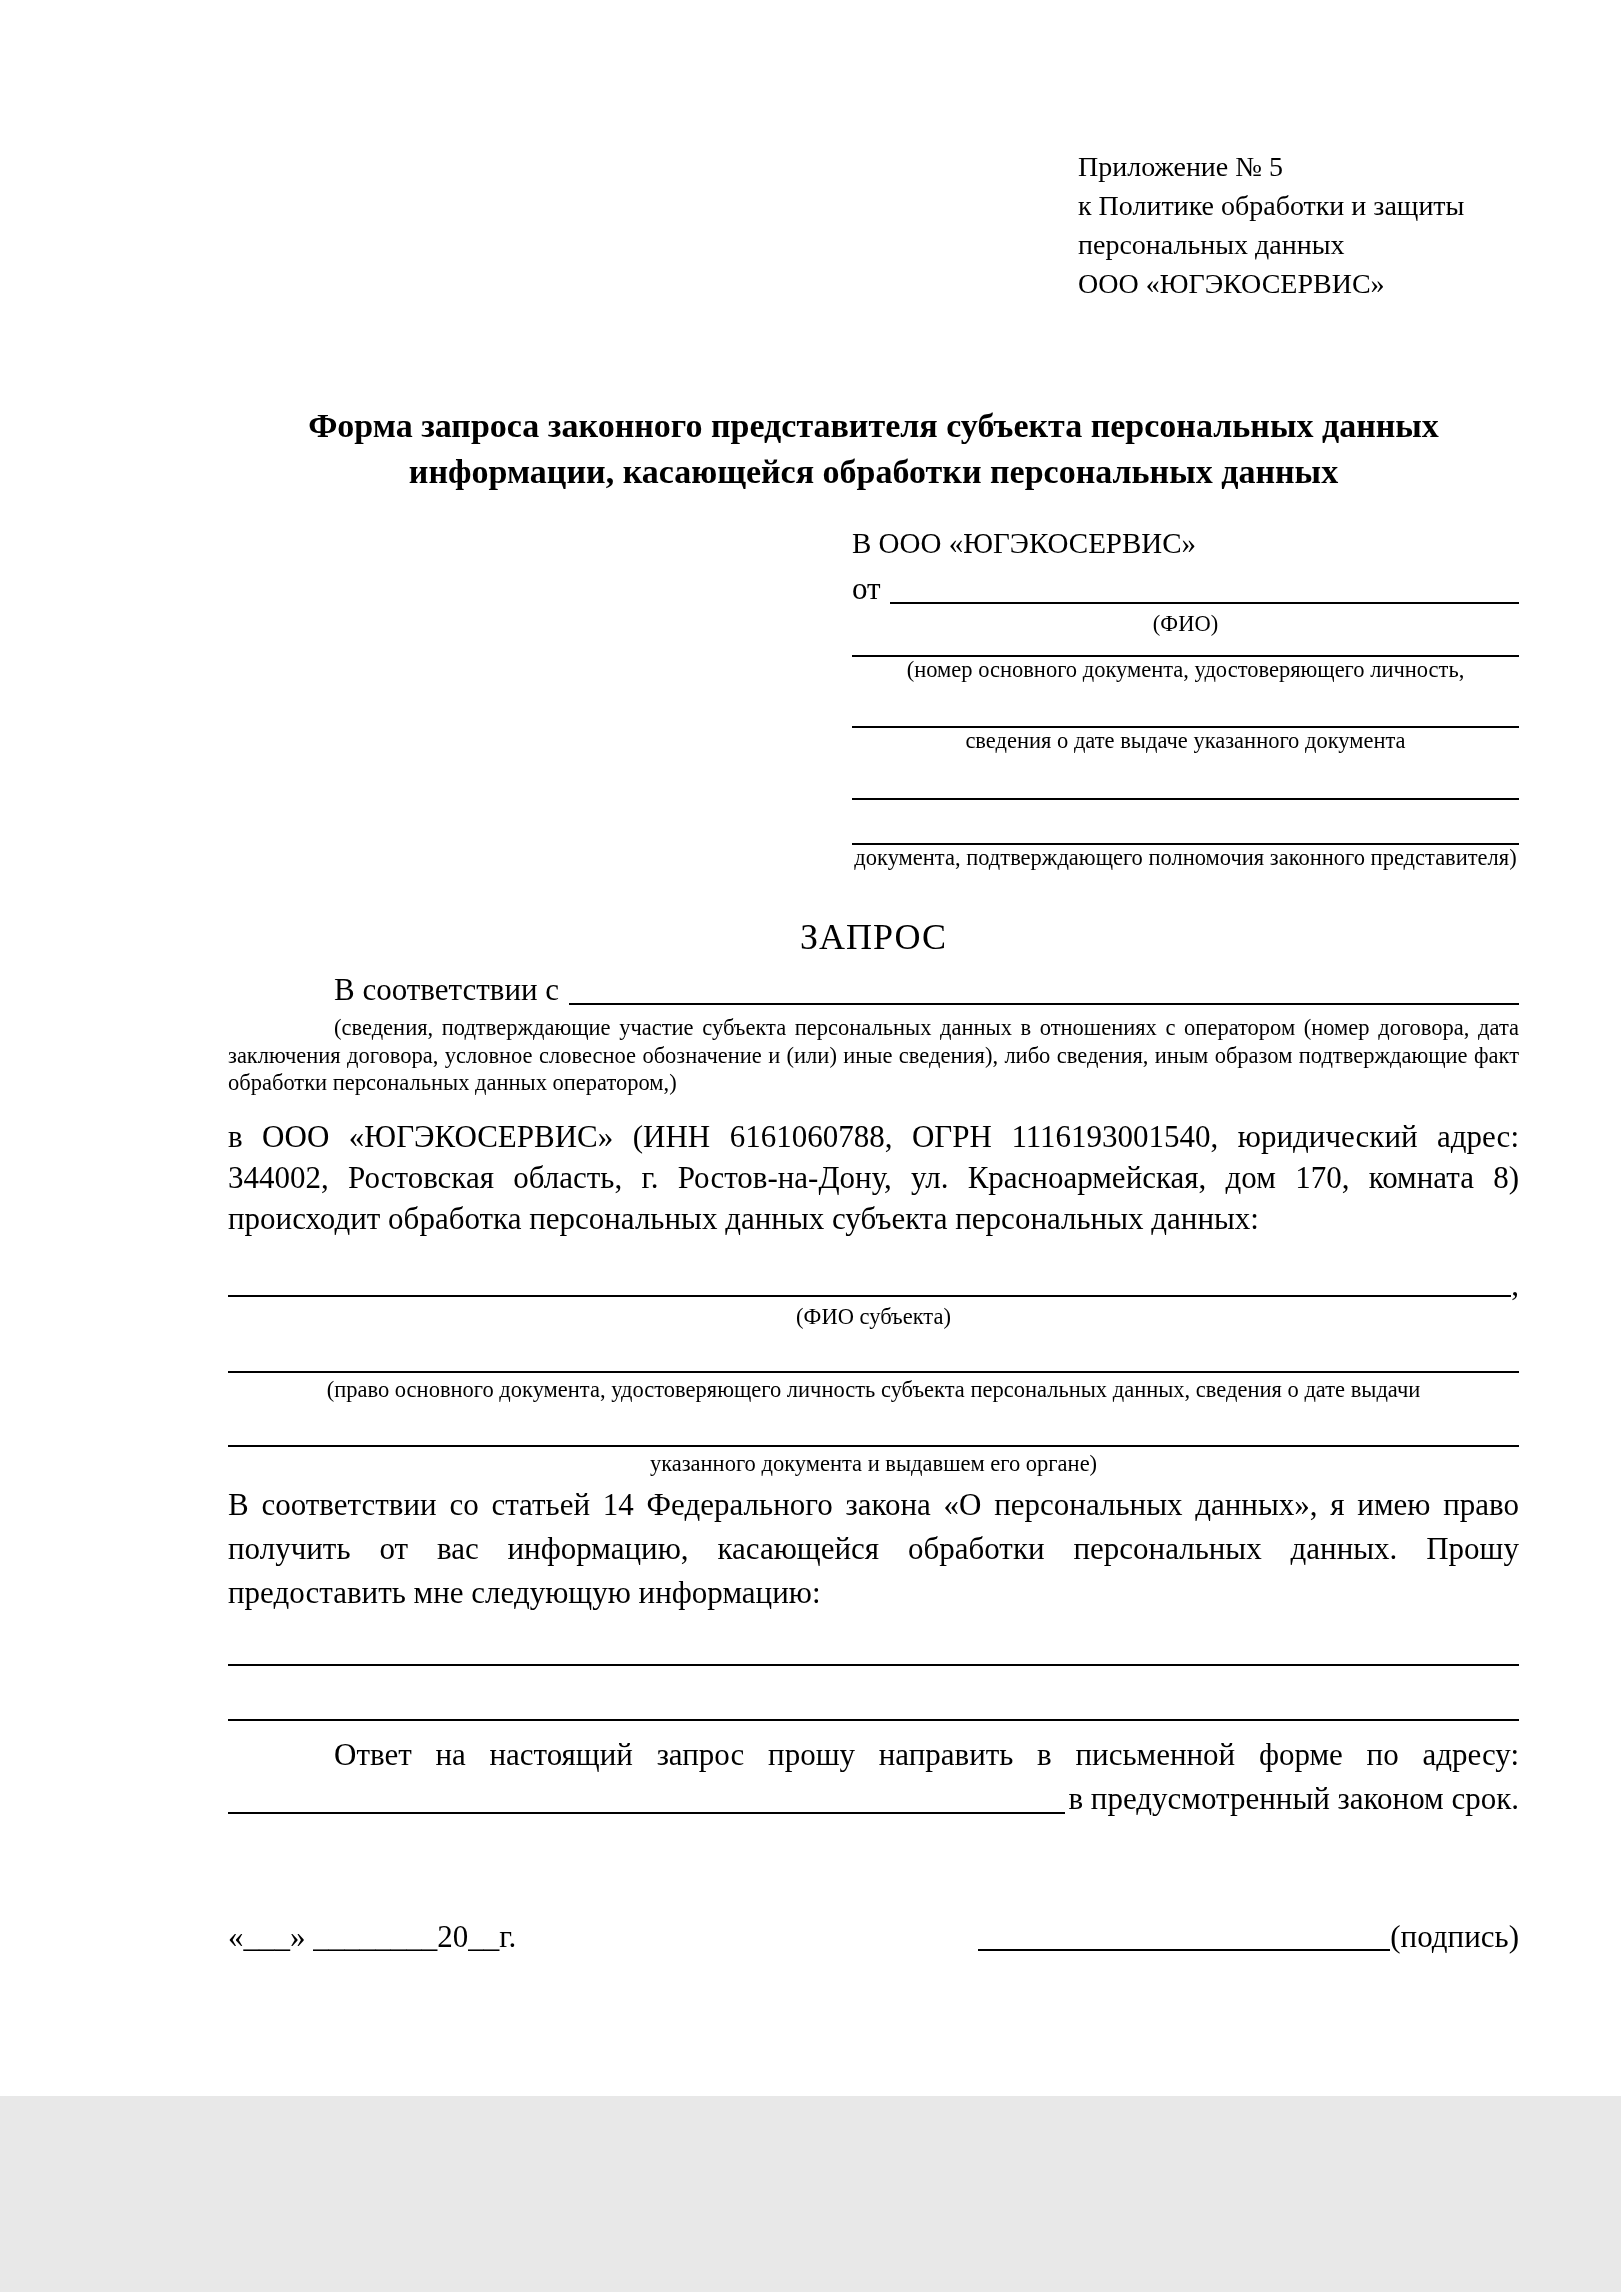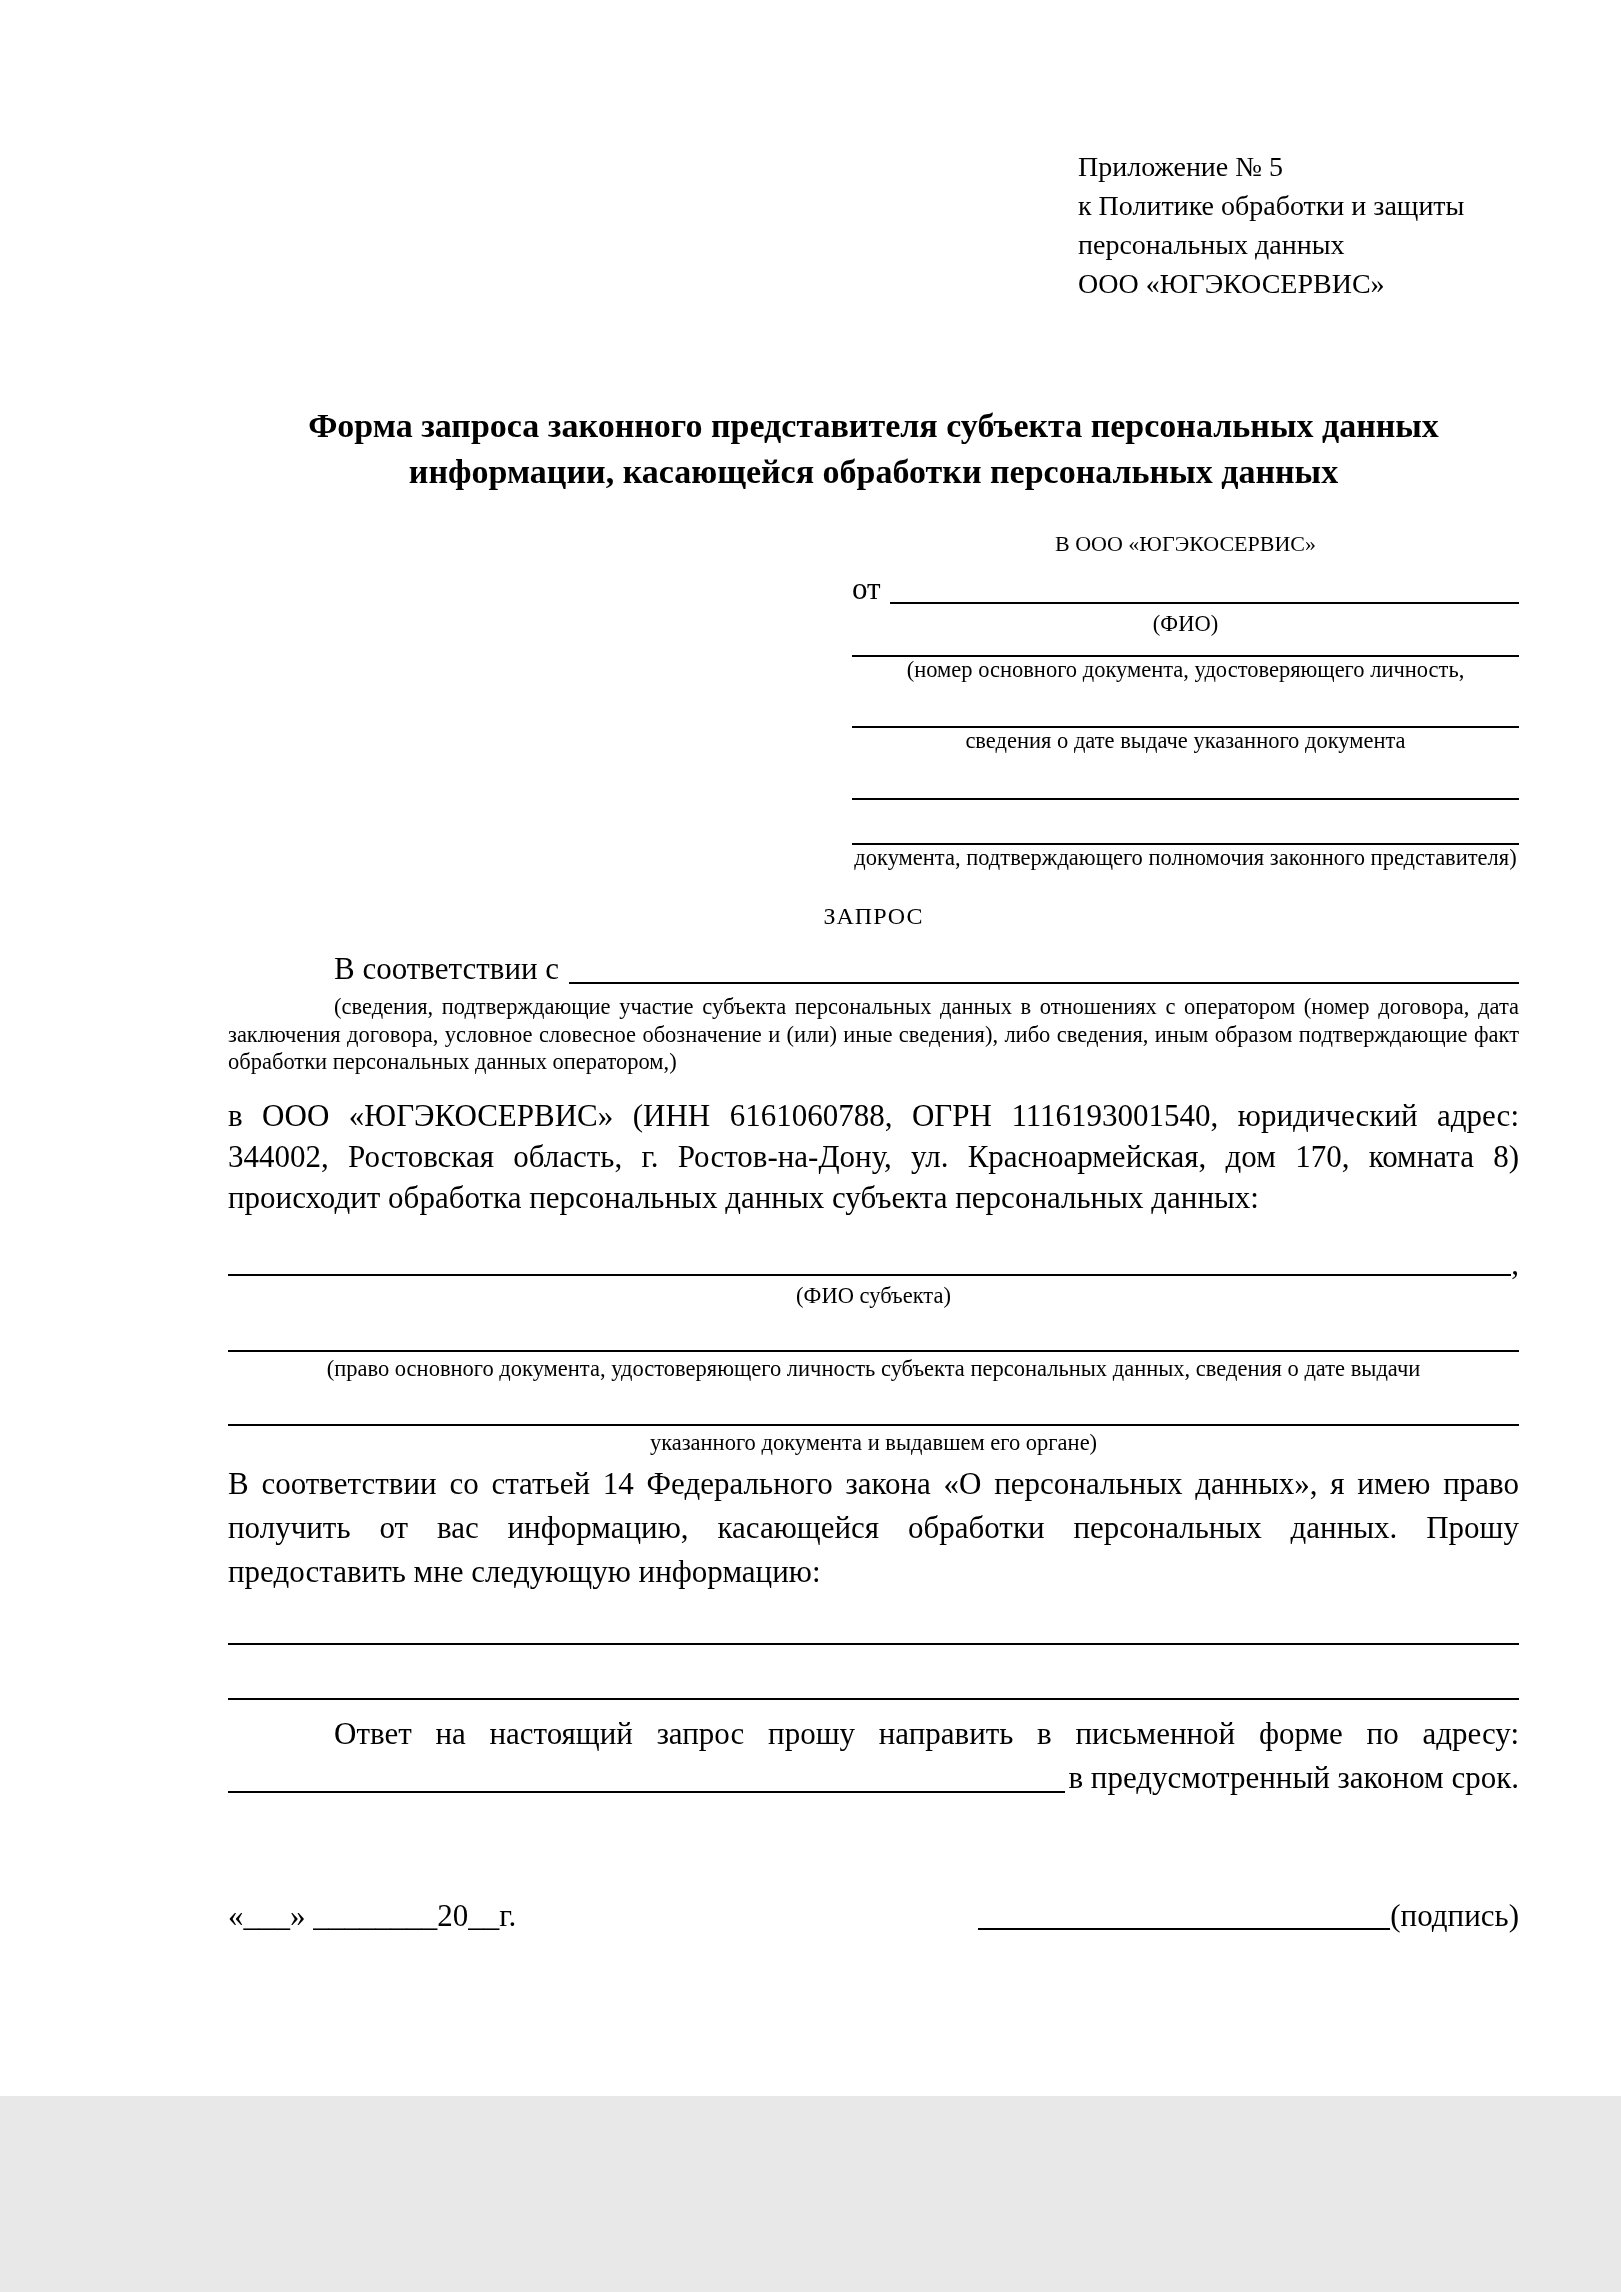--- a/index.html
+++ b/index.html
@@ -9,29 +9,29 @@
     font-family:"Liberation Serif","DejaVu Serif",serif; color:#000;
     overflow:hidden;
   }
   .content { padding:147px 102px 0 228px; }
 
   .doc-header { margin-left:850px; font-size:28px; line-height:39px; }
 
   .doc-title { text-align:center; font-weight:700; font-size:34px; line-height:46px; margin-top:100px; }
 
   .addressee { margin-left:624px; margin-top:25.5px; }
-  .addr-to { font-size:22px; line-height:45px;text-align:center; }
+  .addr-to { font-size:29px; line-height:45px; }
   .flex-row { display:flex; align-items:flex-end; font-size:31px; line-height:45px; }
   .fill { flex:1; border-bottom:2.9px solid #000; margin-bottom:6.9px; margin-left:9.8px; }
   .cap { font-size:22.5px; line-height:26.5px; text-align:center; }
   .rule { border-bottom:2.9px solid #000; }
   .rule-g1 { height:19.6px; }
   .rule-g  { height:45px; }
 
-  .zapros-heading { text-align:center; font-size:24px; line-height:43px; margin-top:24px; letter-spacing:1px; }
+  .zapros-heading { text-align:center; font-size:36px; line-height:43px; margin-top:45px; letter-spacing:1px; }
 
   .intro-row { display:flex; align-items:flex-end; font-size:31px; line-height:45px; margin-top:8px; }
   .indent-sp { width:106px; flex:0 0 auto; }
 
   .fine-print { font-size:22.5px; line-height:27.4px; text-align:justify; text-indent:106px; margin-top:2px; }
 
   .op-para { font-size:31px; line-height:41px; text-align:justify; margin-top:20px; }
 
   .subject-row { display:flex; align-items:flex-end; font-size:31px; line-height:39px; margin-top:25.5px; }
   .subject-row .fill { margin-left:0; }

